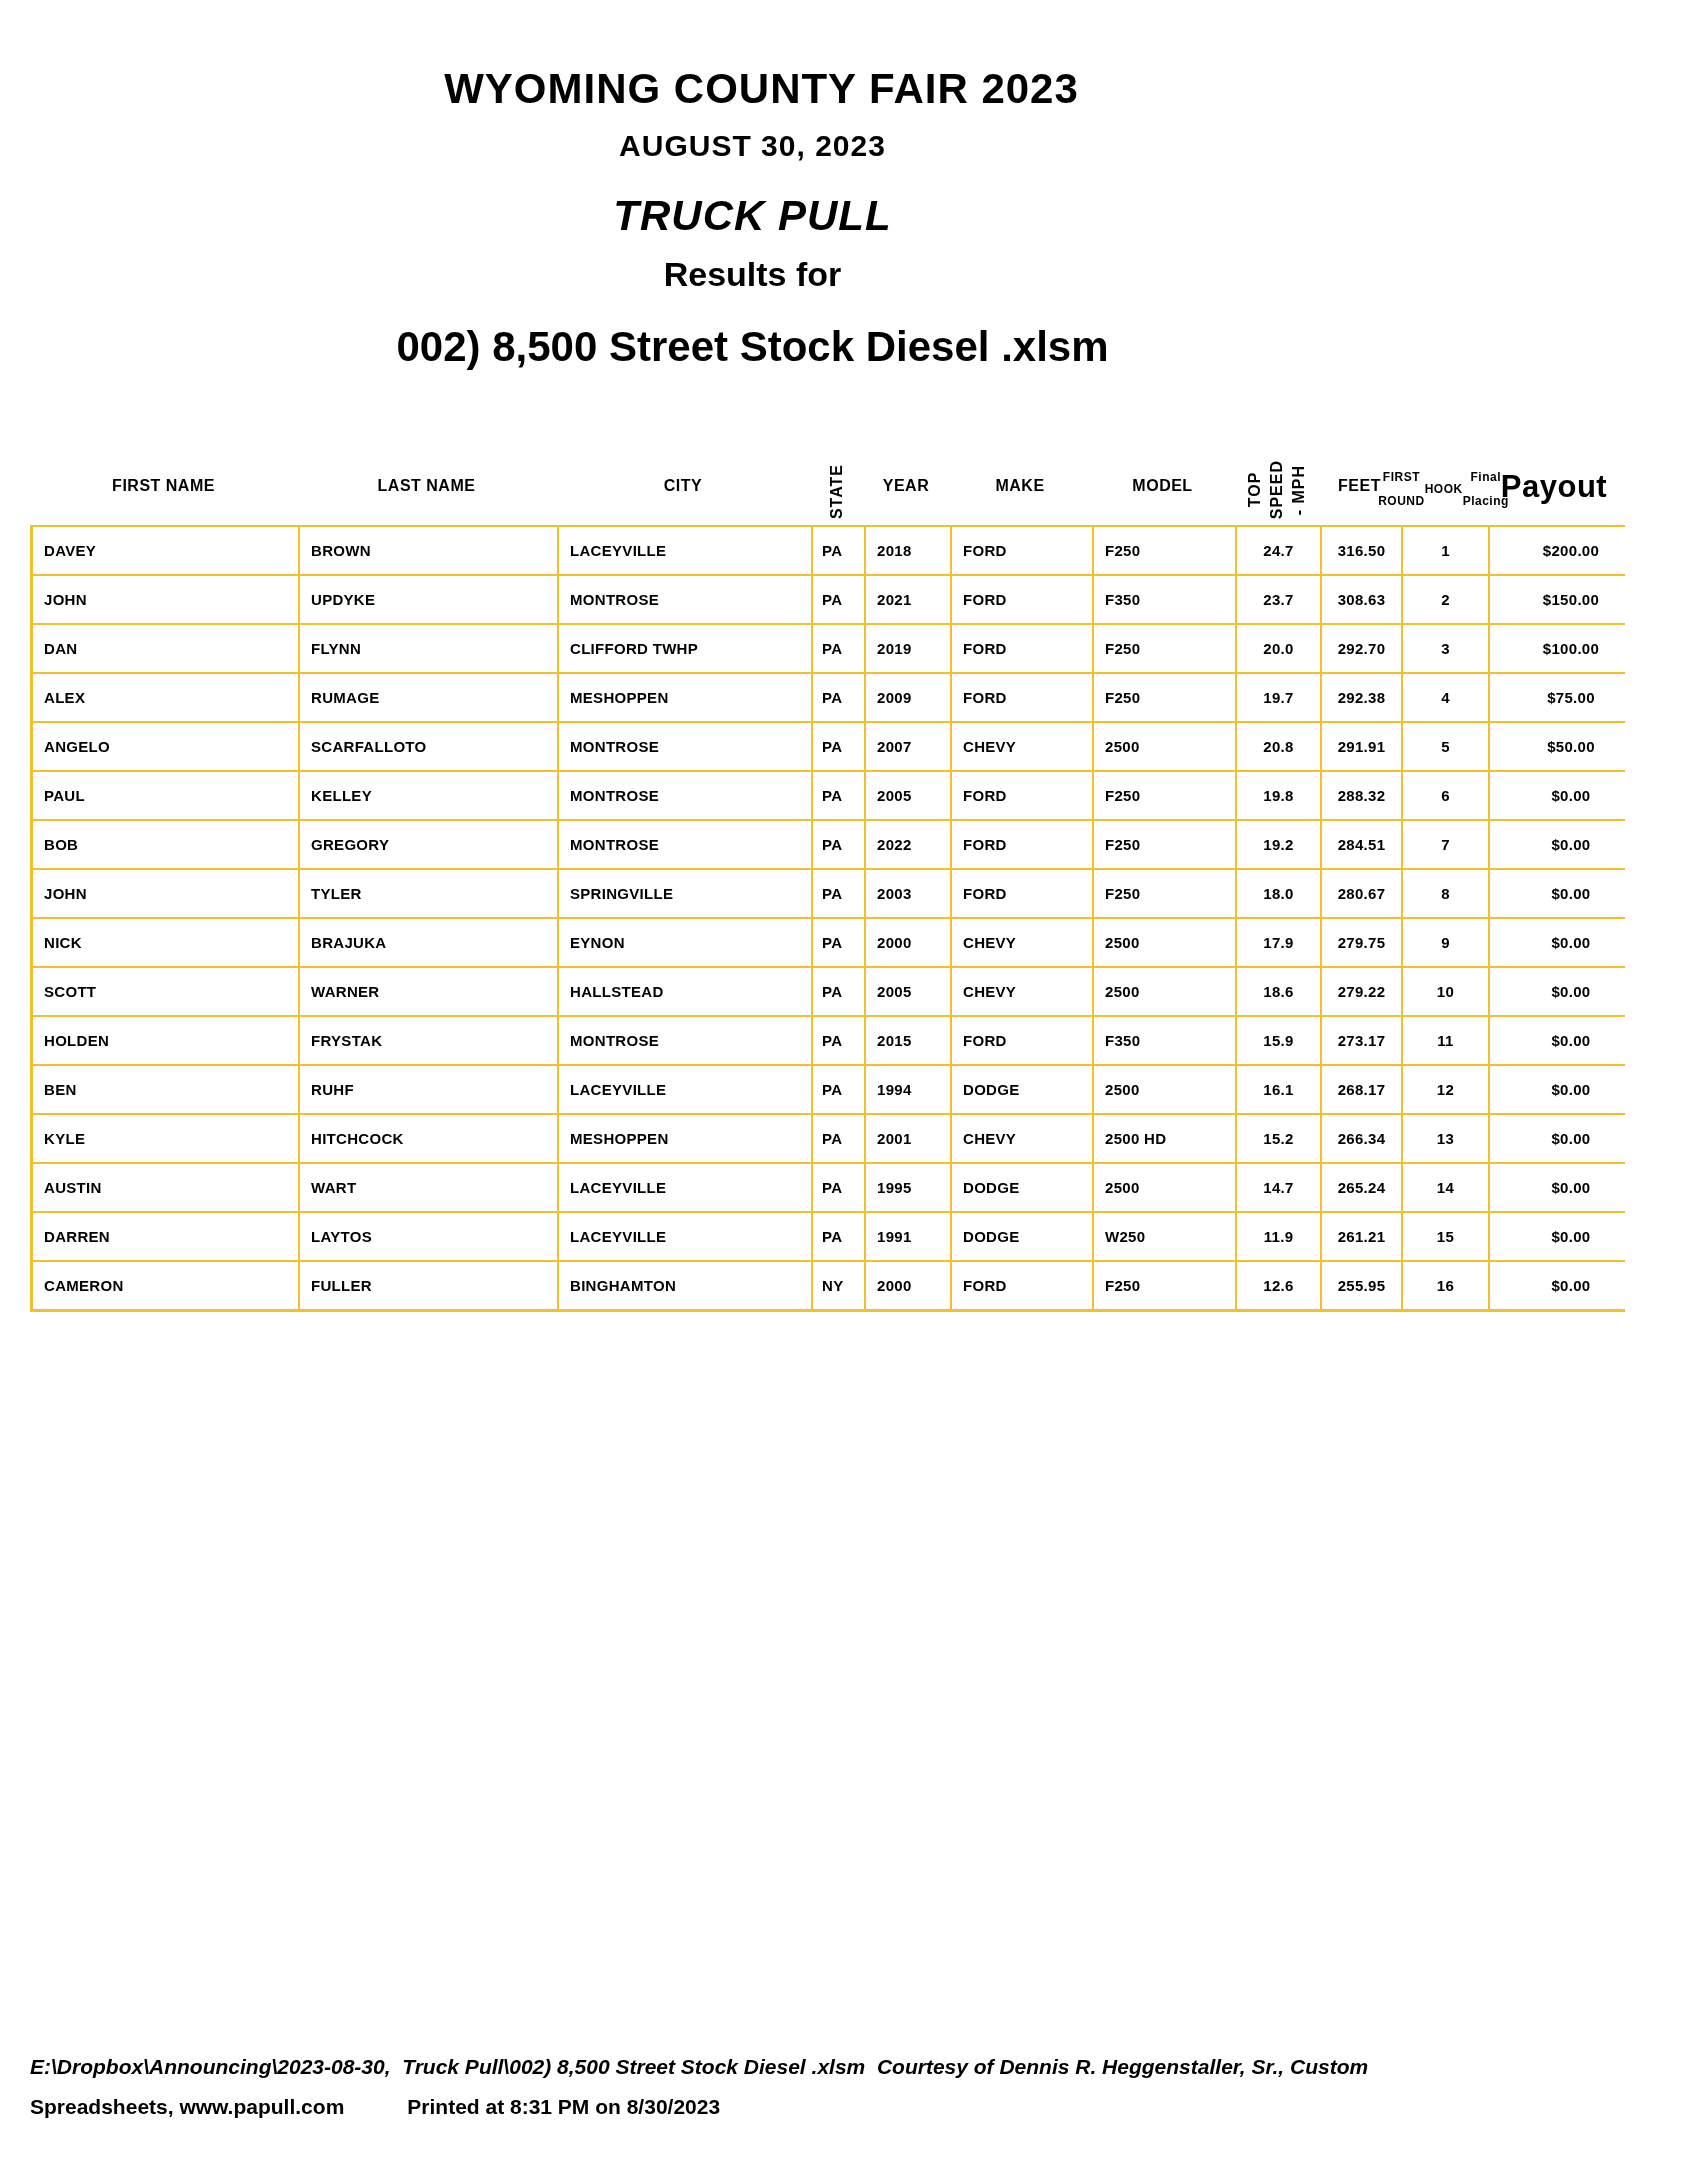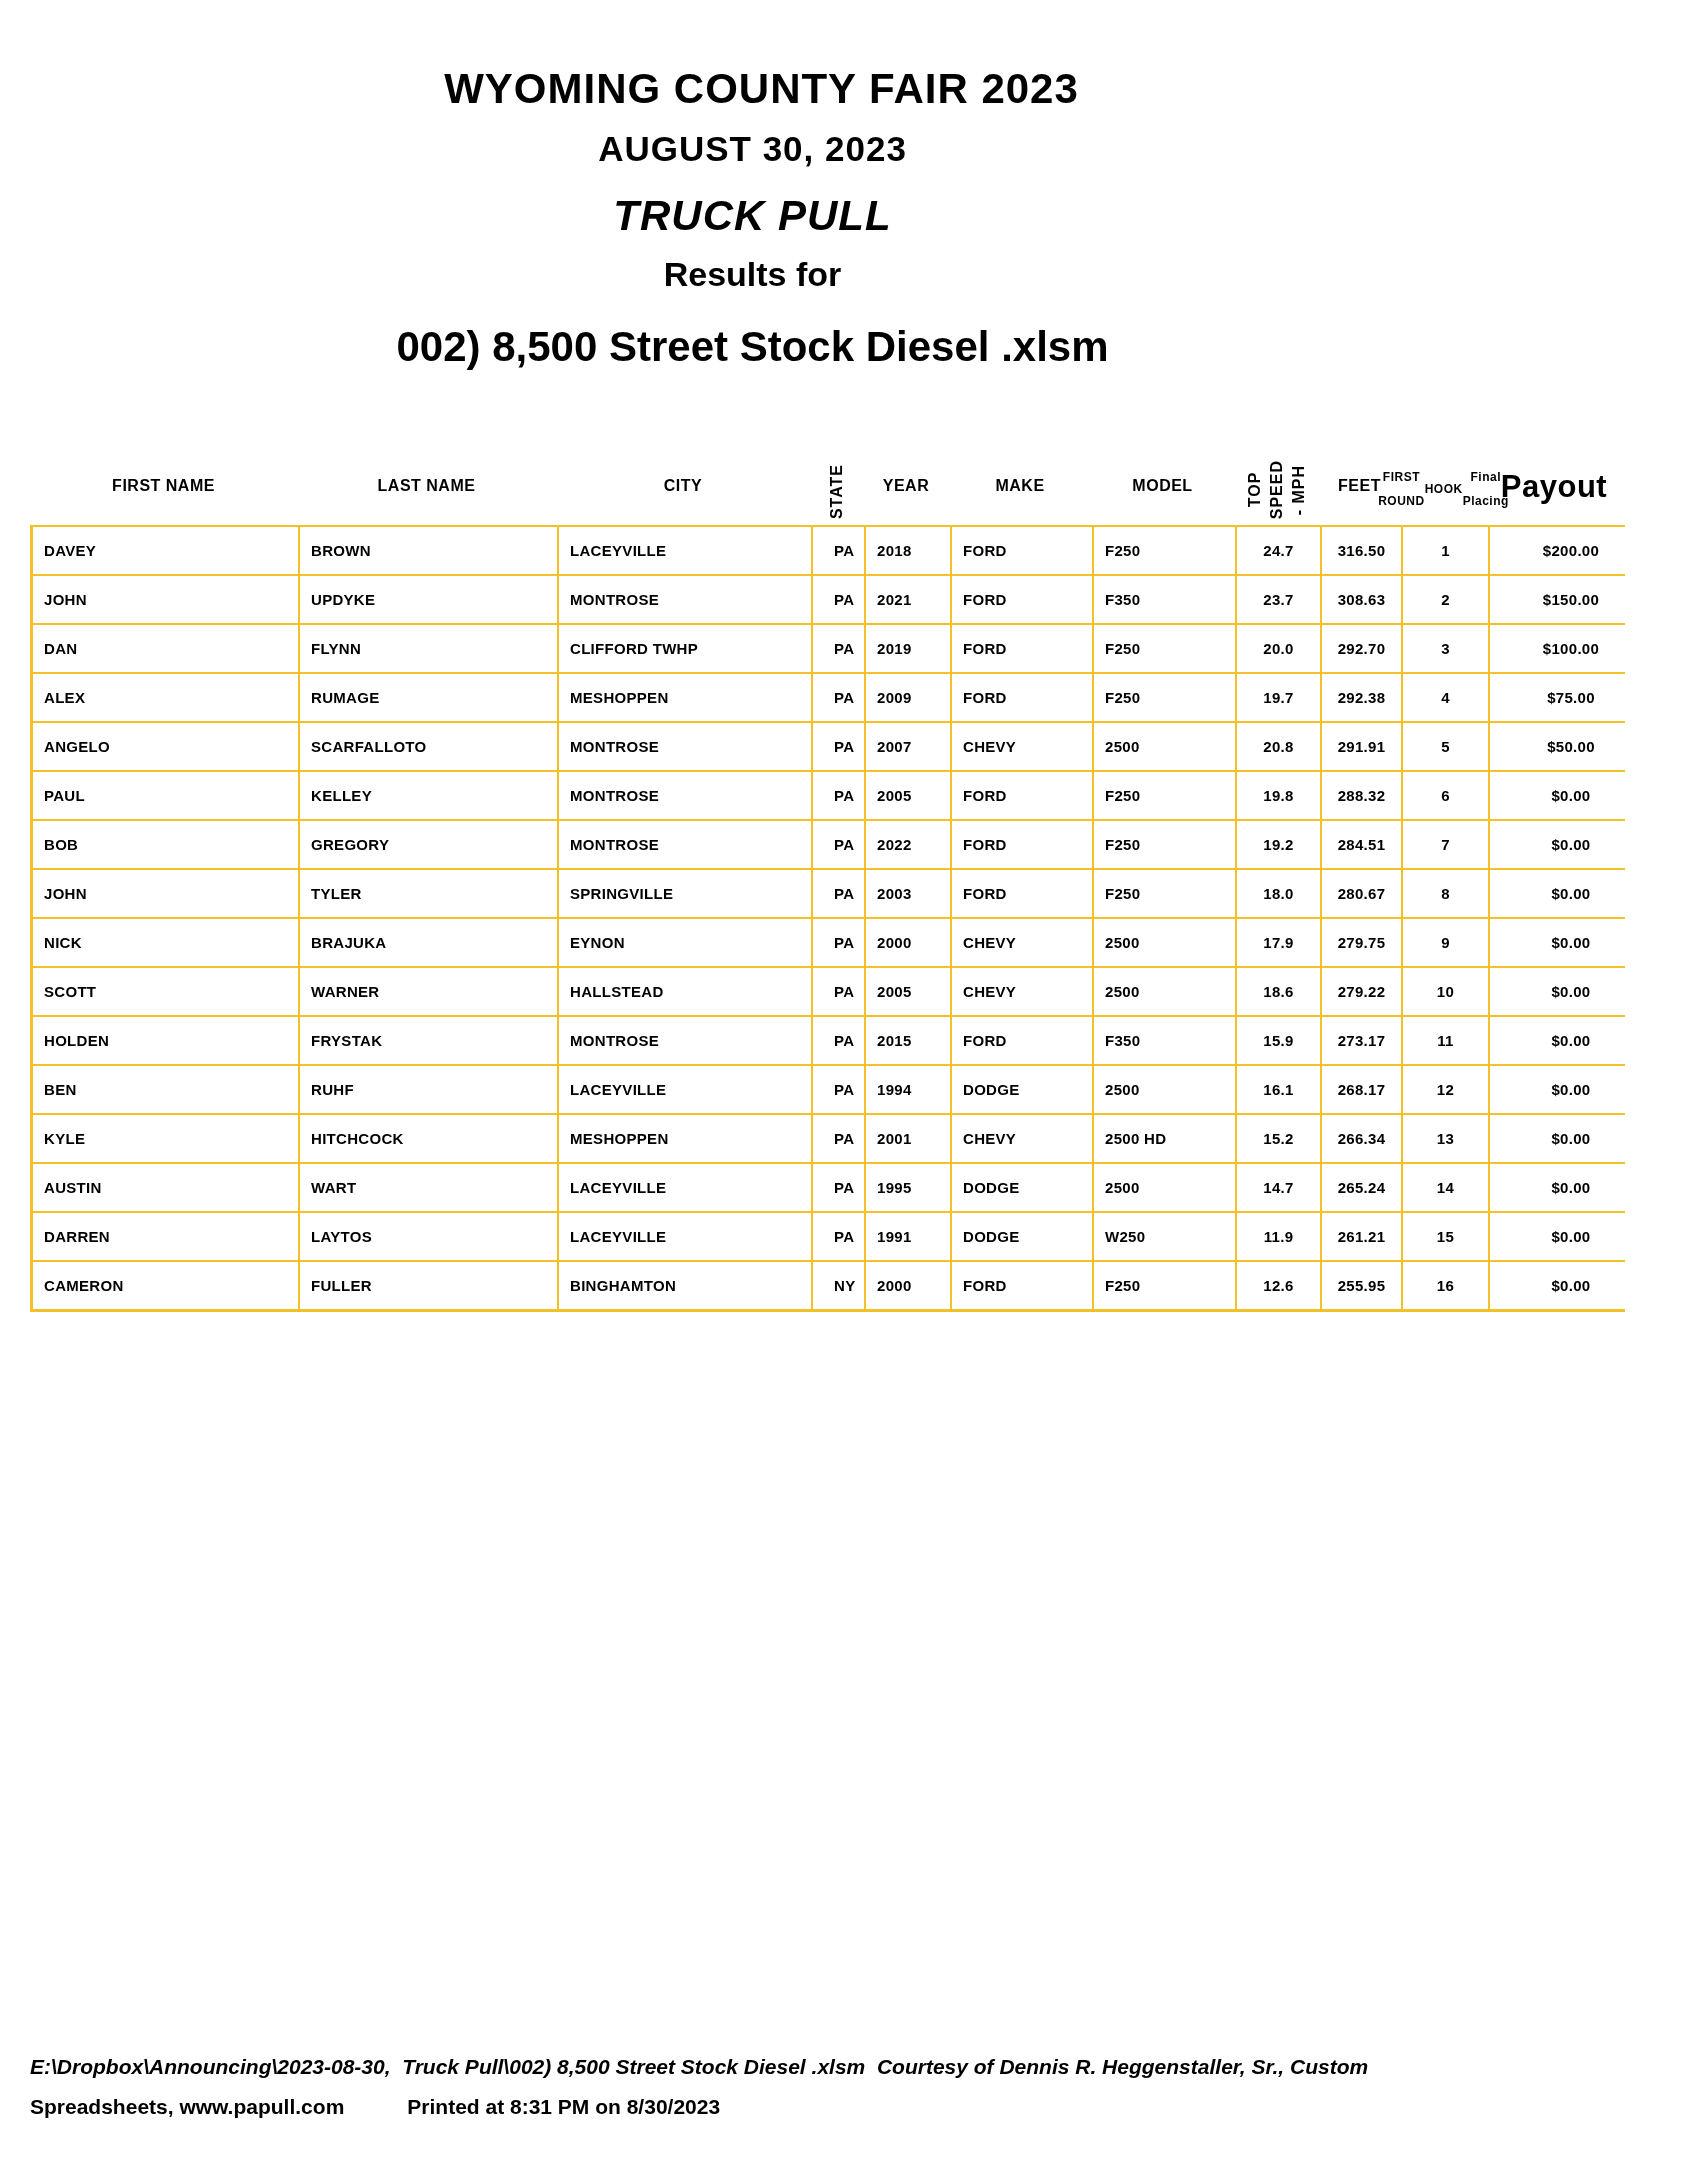--- a/index.html
+++ b/index.html
@@ -5,21 +5,21 @@
   html,body { margin:0; padding:0; background:#888; }
   .page {
     position:relative; width:1683px; height:2178px; margin:0 auto;
     background:#ffffff; overflow:hidden;
     font-family:"Liberation Sans", sans-serif; font-weight:bold; color:#000;
   }
   
   .titles { position:absolute; top:0; left:0; width:1505px; text-align:center; }
   .title-line { position:absolute; width:100%; white-space:pre; }
   .t1 { top:65px;  font-size:42px; letter-spacing:1px;margin-left:9px; }
-  .t2 { top:129px; font-size:35px; letter-spacing:1px; }
+  .t2 { top:129px; font-size:30px; letter-spacing:1px; }
   .t3 { top:192px; font-size:42px; letter-spacing:1px;font-style:italic; }
   .t4 { top:255px; font-size:34px; }
   .t5 { top:311px; font-size:42px;margin-top:12px; }
 
   
   .cols { display:grid; grid-template-columns:267px 259px 254px 53px 86px 142px 143px 85px 81px 87px 134px; }
 
   
   .thead { position:absolute; left:30px; top:412px; width:1592px; height:113px; align-items:end; }
   .hcell { display:flex; justify-content:center; align-items:flex-end; text-align:center;
@@ -32,21 +32,21 @@
 
   
   .tbody { position:absolute; left:30px; top:525px; width:1592px;
            border-left:3px solid var(--grid); border-top:2px solid var(--grid);
            border-bottom:1px solid var(--grid); box-sizing:content-box; }
   .trow { height:49px; border-bottom:2px solid var(--grid); box-sizing:border-box; }
   .tcell { display:flex; align-items:center; font-size:15px; letter-spacing:0.3px;
            border-right:2px solid var(--grid); box-sizing:border-box; overflow:hidden; white-space:nowrap; }
   .tcell.last { border-right:none;margin-left:28px; }
   .al { justify-content:flex-start; padding-left:11px; }
-  .al-tight { justify-content:flex-start; padding-left:21px; }
+  .al-tight { justify-content:flex-start; padding-left:9px; }
   .ac { justify-content:center; }
 
   
   .footer-line { position:absolute; left:30px; font-size:21px; white-space:pre; }
   .f1 { top:2055px;font-style:italic; }
   .f2 { top:2095px; display:flex; }
   .f2 .right { margin-left:63px;text-align:center; }
 </style>
 </head>
 <body>

